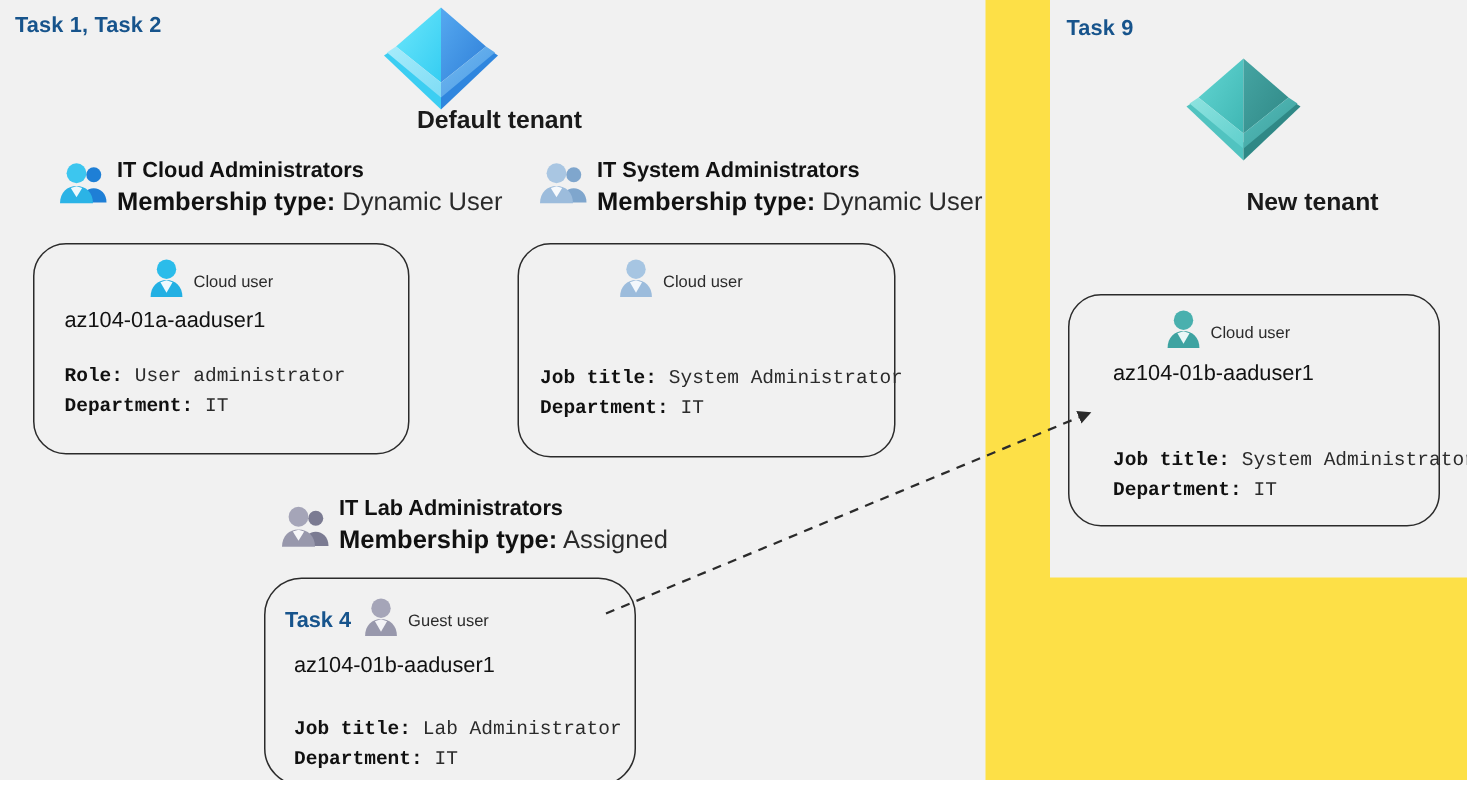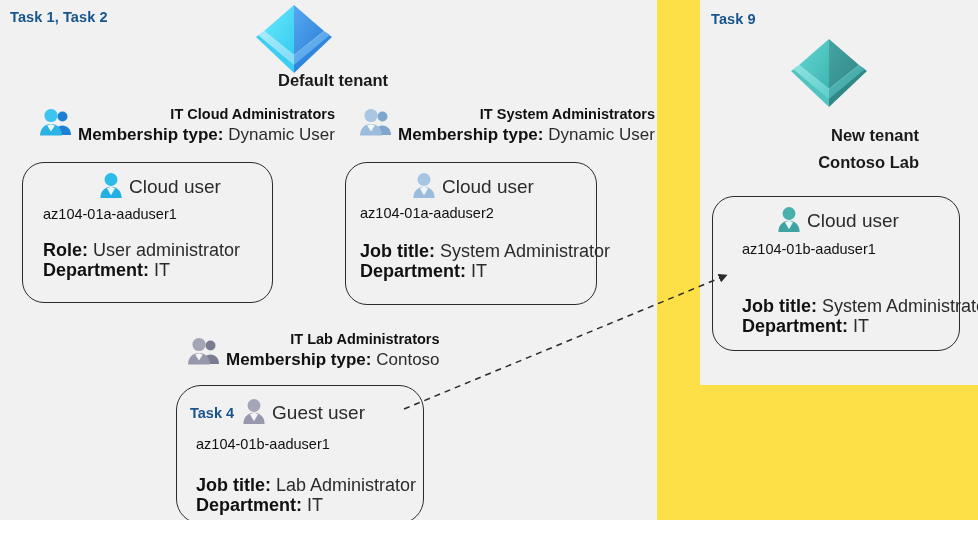--- a/index.html
+++ b/index.html
@@ -43,21 +43,21 @@
     font-size: 16.5px;
     color: #1a1a1a;
     white-space: nowrap;
     text-align: right;
   }
 
   
   .group-icon { position: absolute; width: 34px; height: 28px; }
 
   
-  .group-block { position: absolute; text-align: right; }
+  .group-block { position: absolute; }
   .group-name {
     font-weight: bold;
     font-size: 14.5px;
     color: #111111;
     white-space: nowrap;
     line-height: 19px;
   }
   .group-membership {
     font-size: 17px;
     color: #2b2b2b;
@@ -74,43 +74,44 @@
     background: #f1f1f1;
     box-sizing: border-box;
   }
   .card-head {
     position: absolute;
     display: flex;
     align-items: center;
     white-space: nowrap;
   }
   .card-head .usertype {
-    font-size: 19px;
+    font-size: 11px;
     color: #2b2b2b;
     margin-left: 6px;
   }
   .card-head .task-inline {
     color: #17548c;
     font-weight: bold;
     font-size: 14.5px;
     margin-right: 8px;
   }
   .card-username {
     position: absolute;
     font-weight: normal;
     font-size: 14.5px;
     color: #111111;
     white-space: nowrap;
   }
   .card-attrs {
     position: absolute;
-    font-size: 18px;
+    font-size: 13px;
     color: #2b2b2b;
     line-height: 19.5px;
     white-space: nowrap;
+    font-family: Liberation Mono, monospace;
   }
   .card-attrs b { color: #111111; font-weight: bold; }
   .card-attrs .row { display: block; }
 
   #connector { position: absolute; left: 0; top: 0; width: 978px; height: 540px; pointer-events: none; }
 </style>
 </head>
 <body>
 
 <div id="canvas">
@@ -215,21 +216,20 @@
     <div class="card-head" style="left:66px; top:9px;">
       <span>
         <svg viewBox="0 0 26 28" width="24" height="26" aria-hidden="true">
           <circle cx="13" cy="8" r="7" fill="#a6c5e2"></circle>
           <path d="M1.5 28c0-7.6 5.2-12.2 11.5-12.2S24.5 20.4 24.5 28z" fill="#9cbcdc"></path>
           <path d="M13 16 L8.6 17.4 13 25 17.4 17.4 Z" fill="#f2f7fc"></path>
         </svg>
       </span>
       <span class="usertype">Cloud user</span>
     </div>
-    <div class="card-username" style="left:14px; top:42px;">az104-01a-aaduser2</div>
     <div class="card-attrs" style="left:14px; top:79px;">
       <span class="row">
         <b>Job title:</b>
         <span>System Administrator</span>
       </span>
       <span class="row">
         <b>Department:</b>
         <span>IT</span>
       </span>
     </div>
@@ -241,21 +241,21 @@
       <path d="M16 27c0-6 4-9.5 8.5-9.5S33 21 33 27z" fill="#7b7b92"></path>
       <circle cx="13" cy="7.5" r="6.6" fill="#a5a5b8"></circle>
       <path d="M2 27.5c0-7.2 4.9-11.5 11-11.5s11 4.3 11 11.5z" fill="#9898ac"></path>
       <path d="M13 16.2 L9.2 17.4 13 23.5 16.8 17.4 Z" fill="#ffffff" opacity="0.92"></path>
     </svg>
   </div>
   <div class="group-block" style="left:226px; top:330px;">
     <div class="group-name">IT Lab Administrators</div>
     <div class="group-membership">
       <b>Membership type:</b>
-      <span>Contoso</span>
+      <span>Assigned</span>
     </div>
   </div>
 
   <div class="card" style="left:176px; top:385px; width:248px; height:139px;border-radius:25px;">
     <div class="card-head" style="left:13px; top:12px;">
       <span class="task-inline">Task 4</span>
       <span>
         <svg viewBox="0 0 26 28" width="24" height="26" aria-hidden="true">
           <circle cx="13" cy="8" r="7" fill="#a5a5b8"></circle>
           <path d="M1.5 28c0-7.6 5.2-12.2 11.5-12.2S24.5 20.4 24.5 28z" fill="#9898ac"></path>
@@ -299,21 +299,20 @@
       </defs>
       <polygon points="42,70 4,34 10,30 42,58" fill="#51c3c0"></polygon>
       <polygon points="42,70 80,34 74,30 42,58" fill="#2f8886"></polygon>
       <polygon points="42,2 12,28 42,52" fill="url(#tgL)"></polygon>
       <polygon points="42,2 72,28 42,52" fill="url(#tgR)"></polygon>
       <polygon points="42,52 12,28 6,32 42,62" fill="url(#tgBL)"></polygon>
       <polygon points="42,52 72,28 78,32 42,62" fill="url(#tgBR)"></polygon>
     </svg>
   </div>
   <div class="tenant-title" style="left:739px; top:126px; width:180px;">New  tenant</div>
-  <div class="tenant-title" style="left:739px; top:153px; width:180px;">Contoso Lab</div>
 
   <div class="card" style="left:712px; top:196px; width:248px; height:155px;">
     <div class="card-head" style="left:64px; top:9px;">
       <span>
         <svg viewBox="0 0 26 28" width="24" height="26" aria-hidden="true">
           <circle cx="13" cy="8" r="7" fill="#49b0ae"></circle>
           <path d="M1.5 28c0-7.6 5.2-12.2 11.5-12.2S24.5 20.4 24.5 28z" fill="#3ea3a1"></path>
           <path d="M13 16 L8.6 17.4 13 25 17.4 17.4 Z" fill="#e9f7f7"></path>
         </svg>
       </span>

